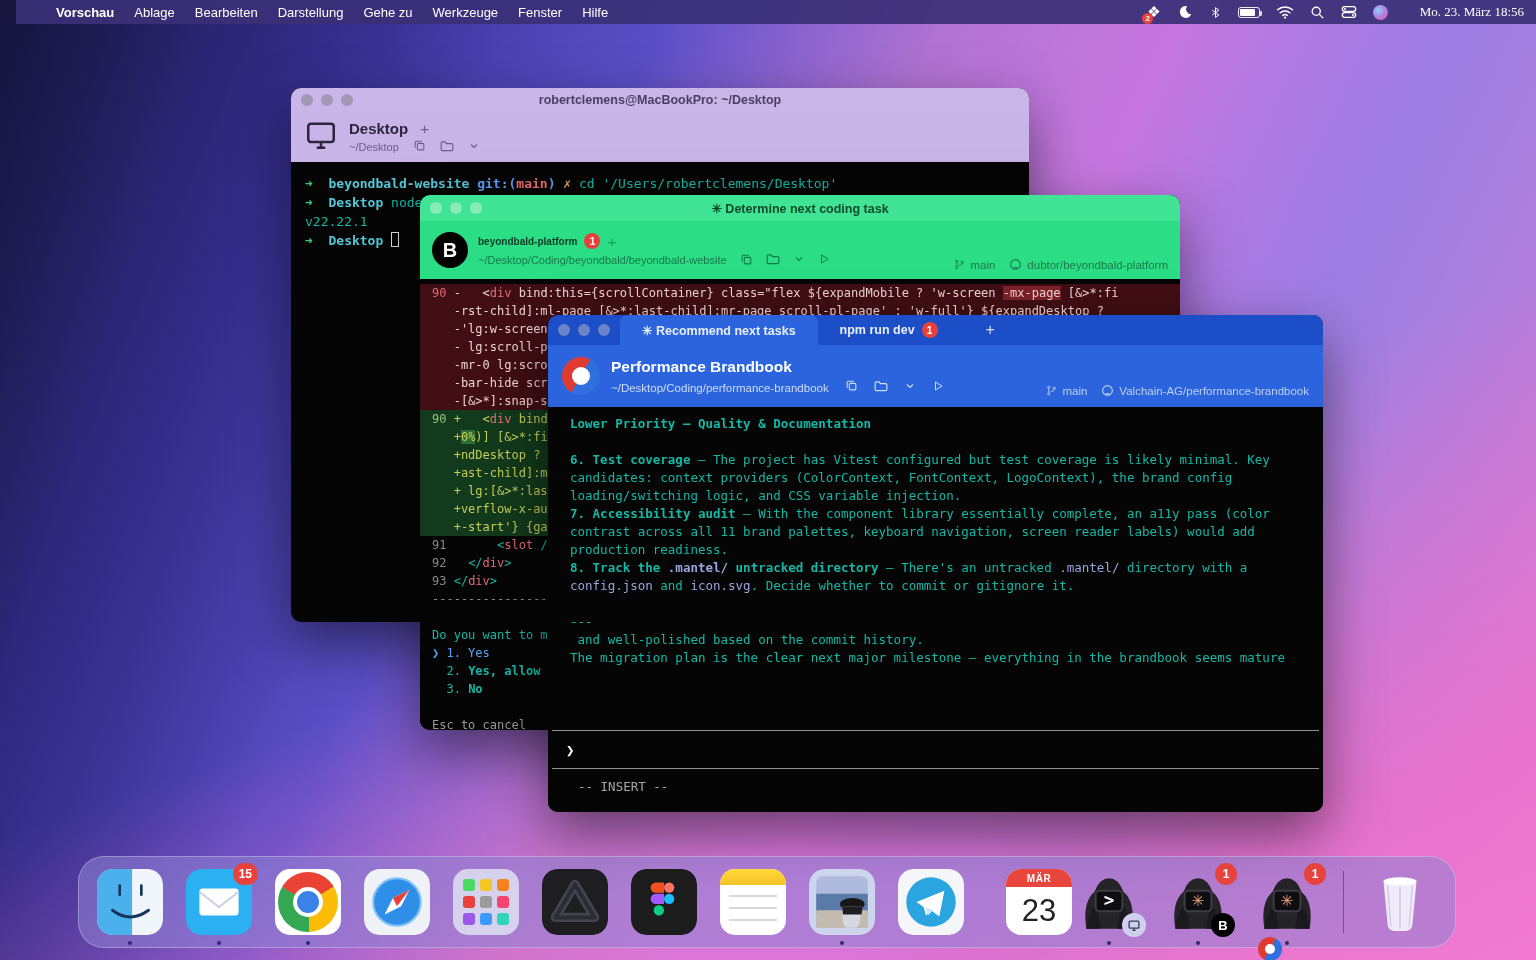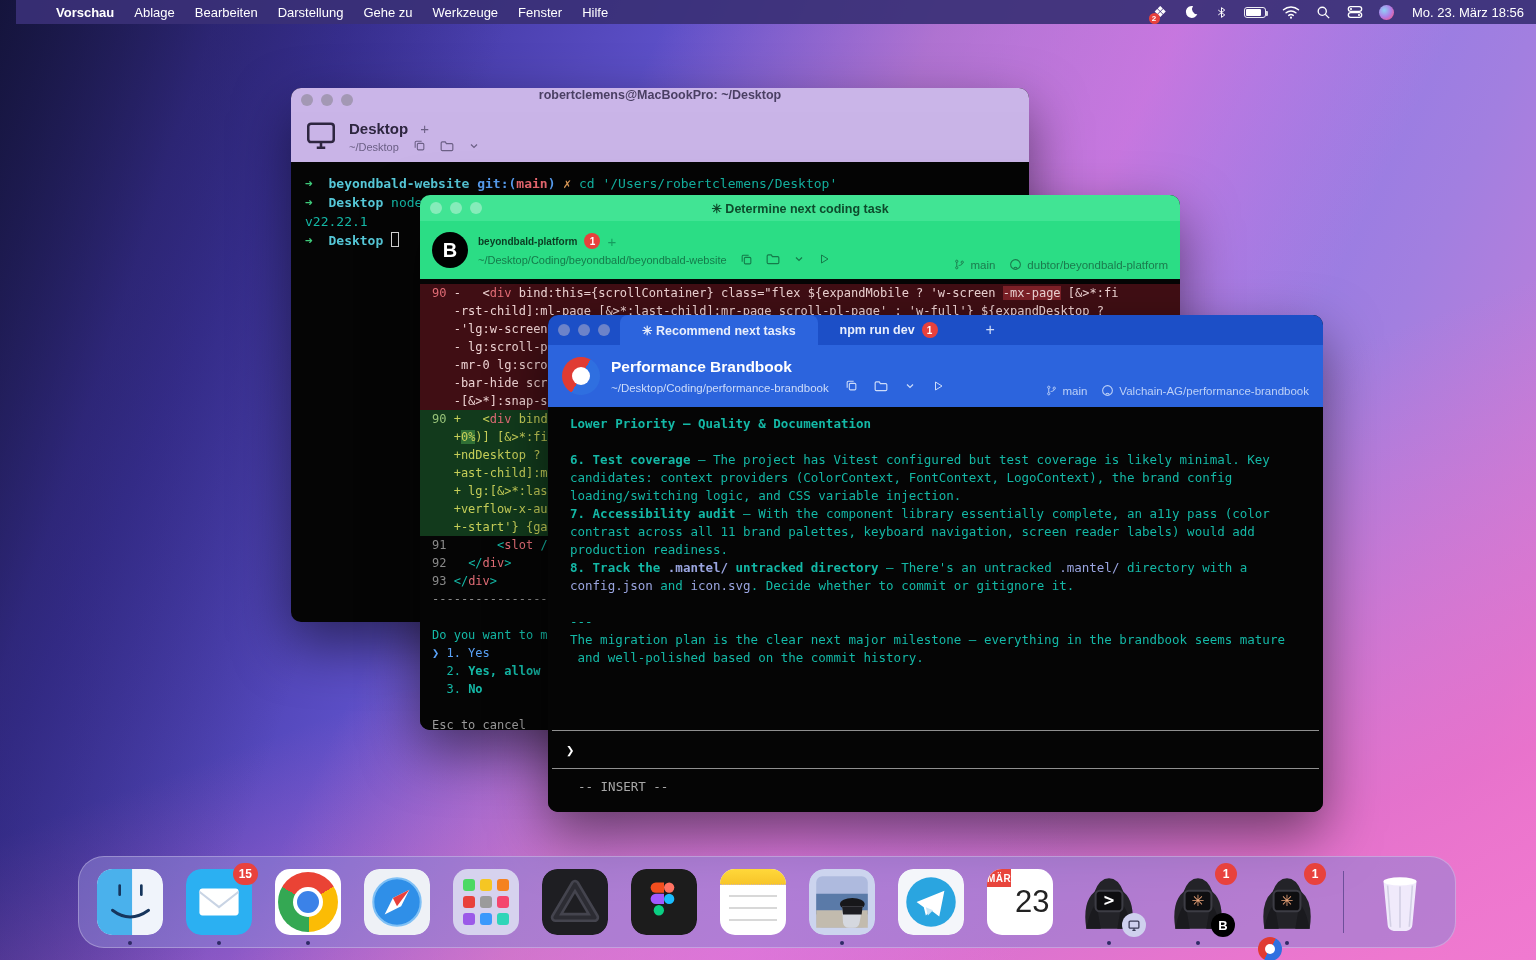--- a/index.html
+++ b/index.html
@@ -20,32 +20,32 @@
   .menubar .mi.app { font-weight:bold; }
   .mb-right { margin-left:auto; display:flex; align-items:center; gap:16px; }
   .mb-ic { position:relative; display:flex; align-items:center; }
   .mb-ic svg { display:block; }
   .drop-badge { position:absolute; left:-5px; bottom:-3px; background:#e8423d; color:#fff; font-size:8px;
     min-width:11px; height:11px; border-radius:6px; display:flex; align-items:center; justify-content:center; font-weight:bold; }
   .battery { width:22px; height:11px; border:1px solid rgba(255,255,255,.9); border-radius:3px; position:relative; }
   .battery::before { content:''; position:absolute; inset:1px 4px 1px 1px; background:#fff; border-radius:1px; }
   .battery::after { content:''; position:absolute; right:-3px; top:3px; width:2px; height:5px; background:rgba(255,255,255,.8); border-radius:0 1px 1px 0; }
   .siri { width:15px; height:15px; border-radius:50%; background:radial-gradient(circle at 35% 35%, #8fd0f5, #b07de8 50%, #e8609a 80%); }
-  .clock { font-size:13px; margin-left:2px; }
+  .clock { font-size:13px; margin-left:16px;font-family:Liberation Serif, serif; }
 
   
   .win { position:absolute; border-radius:10px; overflow:hidden; box-shadow:0 22px 55px rgba(0,0,0,.5); }
   .dots { display:flex; gap:8px; position:absolute; left:10px; top:50%; transform:translateY(-50%); }
   .dot3 { width:12px; height:12px; border-radius:50%; }
   .term { font-family:"DejaVu Sans Mono",monospace; background:#050505; }
   .tl { white-space:pre; }
 
   
   .win-back { left:291px; top:88px; width:738px; height:534px; z-index:2; background:#050505; }
-  .wb-title { position:relative; height:24px; background:#cab5e8; display:flex; justify-content:center;
+  .wb-title { position:relative; height:24px; background:#cab5e8; display:flex; align-items:center; justify-content:center;
     color:#4a3f63; font-size:12.5px; font-weight:bold; }
   .wb-title .dot3 { background:#a398b4; }
   .wb-head { height:50px; background:#c9b4e7; display:flex; align-items:center; padding:0 12px; color:#2e2640; }
   .wb-name { font-size:15px; font-weight:bold; }
   .wb-sub { font-size:11px; color:#6b5f85; margin-top:2px; display:flex; align-items:center; gap:14px; }
   .wb-plus { color:#6b5f85; font-size:15px; margin-left:12px; }
   .wb-term { padding:12px 14px; font-size:13px; line-height:19px; color:#e6e6e6; }
 
   
   .win-green { left:420px; top:195px; width:760px; height:535px; z-index:3; background:#050505; }
@@ -116,21 +116,21 @@
   .dock-sep { width:1px; height:62px; background:rgba(50,42,110,.55); flex:0 0 auto; }
   
   .ic-chrome { border-radius:50%; width:60px; height:60px; margin:3px; background:conic-gradient(from -60deg,#ea4335 0 33%,#fbbc05 0 66%,#34a853 0 100%); position:relative; overflow:visible; }
   .ic-chrome::before { content:''; position:absolute; inset:15px; background:#fff; border-radius:50%; }
   .ic-chrome::after { content:''; position:absolute; inset:19px; background:#3b82e8; border-radius:50%; }
   .ic-launch { background:#d6d2ee; display:grid; grid-template-columns:repeat(3,12px); grid-template-rows:repeat(3,12px); gap:5px; align-content:center; justify-content:center; }
   .ic-launch i { border-radius:3px; }
   .ic-notes { background:#fff; }
   .ic-notes .top { height:16px; background:linear-gradient(#ffd83a,#f7c52a); border-bottom:1px dotted #caa; }
   .ic-notes .ln { height:2px; background:#d8d8d8; margin:10px 9px 0; }
-  .ic-cal { background:#fff; display:flex; flex-direction:row; }
+  .ic-cal { background:#fff; display:flex; flex-direction:column;margin-left:19px; }
   .ic-cal .mo { height:18px; background:#e8453c; color:#fff; font-size:10px; font-weight:bold; display:flex; align-items:center; justify-content:center; letter-spacing:.5px; }
   .ic-cal .dy { flex:1; display:flex; align-items:center; justify-content:center; font-size:31px; color:#222; font-weight:300; }
   .ic-hood { background:transparent; }
   .hood-glyph-p { font-family:"DejaVu Sans Mono",monospace; font-weight:bold; fill:#fff; font-size:17px; }
   .hood-glyph-s { fill:#e8a277; font-size:15px; }
   .ic-trash { background:transparent; }
 </style>
 </head>
 <body>
 
@@ -381,22 +381,22 @@
           <div class="tl"><span class="c-w c-b">6. Test coverage</span><span class="c-w"> — The project has Vitest configured but test coverage is likely minimal. Key</span></div>
           <div class="tl"><span class="c-w">candidates: context providers (ColorContext, FontContext, LogoContext), the brand config</span></div>
           <div class="tl"><span class="c-w">loading/switching logic, and CSS variable injection.</span></div>
           <div class="tl"><span class="c-w c-b">7. Accessibility audit</span><span class="c-w"> — With the component library essentially complete, an a11y pass (color</span></div>
           <div class="tl"><span class="c-w">contrast across all 11 brand palettes, keyboard navigation, screen reader labels) would add</span></div>
           <div class="tl"><span class="c-w">production readiness.</span></div>
           <div class="tl"><span class="c-w c-b">8. Track the </span><span class="c-code c-b">.mantel/</span><span class="c-w c-b"> untracked directory</span><span class="c-w"> — There's an untracked </span><span class="c-code">.mantel/</span><span class="c-w"> directory with a</span></div>
           <div class="tl"><span class="c-code">config.json</span><span class="c-w"> and </span><span class="c-code">icon.svg</span><span class="c-w">. Decide whether to commit or gitignore it.</span></div>
           <div class="tl">&nbsp;</div>
           <div class="tl"><span class="c-w">---</span></div>
+          <div class="tl"><span class="c-w"> and well-polished based on the commit history.</span></div>
           <div class="tl"><span class="c-w">The migration plan is the clear next major milestone — everything in the brandbook seems mature</span></div>
-          <div class="tl"><span class="c-w"> and well-polished based on the commit history.</span></div>
           <div class="tl">&nbsp;</div>
         </div>
       <div class="bw-bottom">
         <div class="hr"></div>
         <div class="bw-prompt">❯</div>
         <div class="hr"></div>
         <div class="bw-mode">-- INSERT --</div>
       </div>
     </div>
   </section>

